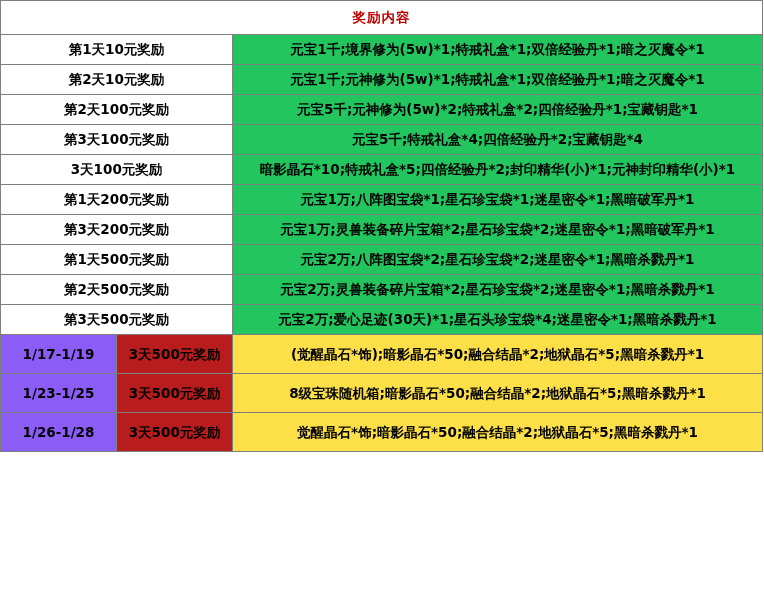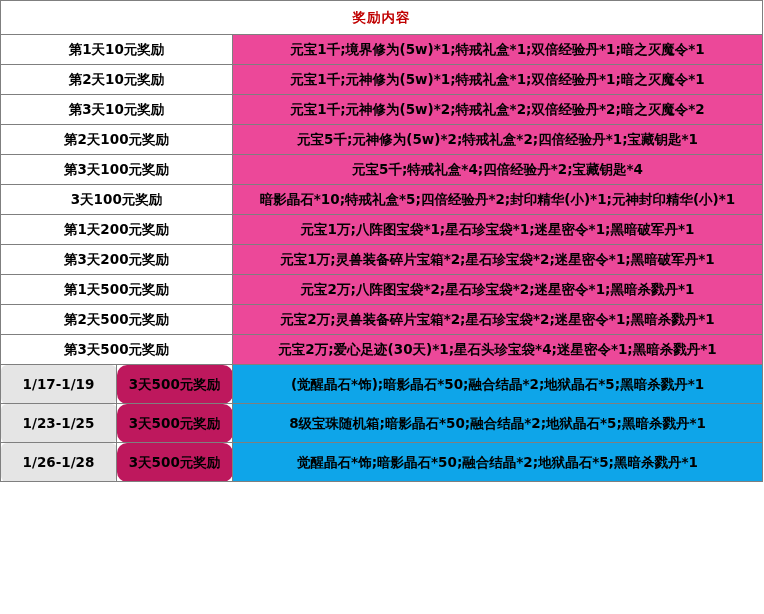--- a/index.html
+++ b/index.html
@@ -38,35 +38,33 @@
     letter-spacing: 1px;
   }
   .row-main td {
     height: 29px;
   }
   .label-cell {
     background: #ffffff;
     font-size: 13.5px;
   }
   .content-cell {
-    background: #ec4899;
+    background: #22c55e;
     font-size: 13.5px;
   }
   .date-cell {
-    background: #e5e5e5;
+    background: #8b5cf6;
     font-size: 13.5px;
-    border-radius: 6px;
   }
   .sub-label-cell {
-    background: #be185d;
+    background: #b91c1c;
     font-size: 13.5px;
-    border-radius: 10px;
   }
   .green-cell {
-    background: #0ea5e9;
+    background: #fde047;
     font-size: 13.5px;
   }
   .row-bottom td {
     height: 38px;
   }
   .col-a { width: 116px; }
   .col-b { width: 116px; }
   .col-c { width: 530px; }
 </style>
 </head>
@@ -83,24 +81,20 @@
       <td class="title-cell" colspan="3">奖励内容</td>
     </tr>
 
     <tr class="row-main">
       <td class="label-cell" colspan="2">第1天10元奖励</td>
       <td class="content-cell">元宝1千;境界修为(5w)*1;特戒礼盒*1;双倍经验丹*1;暗之灭魔令*1</td>
     </tr>
     <tr class="row-main">
       <td class="label-cell" colspan="2">第2天10元奖励</td>
       <td class="content-cell">元宝1千;元神修为(5w)*1;特戒礼盒*1;双倍经验丹*1;暗之灭魔令*1</td>
-    </tr>
-    <tr class="row-main">
-      <td class="label-cell" colspan="2">第3天10元奖励</td>
-      <td class="content-cell">元宝1千;元神修为(5w)*2;特戒礼盒*2;双倍经验丹*2;暗之灭魔令*2</td>
     </tr>
     <tr class="row-main">
       <td class="label-cell" colspan="2">第2天100元奖励</td>
       <td class="content-cell">元宝5千;元神修为(5w)*2;特戒礼盒*2;四倍经验丹*1;宝藏钥匙*1</td>
     </tr>
     <tr class="row-main">
       <td class="label-cell" colspan="2">第3天100元奖励</td>
       <td class="content-cell">元宝5千;特戒礼盒*4;四倍经验丹*2;宝藏钥匙*4</td>
     </tr>
     <tr class="row-main">

